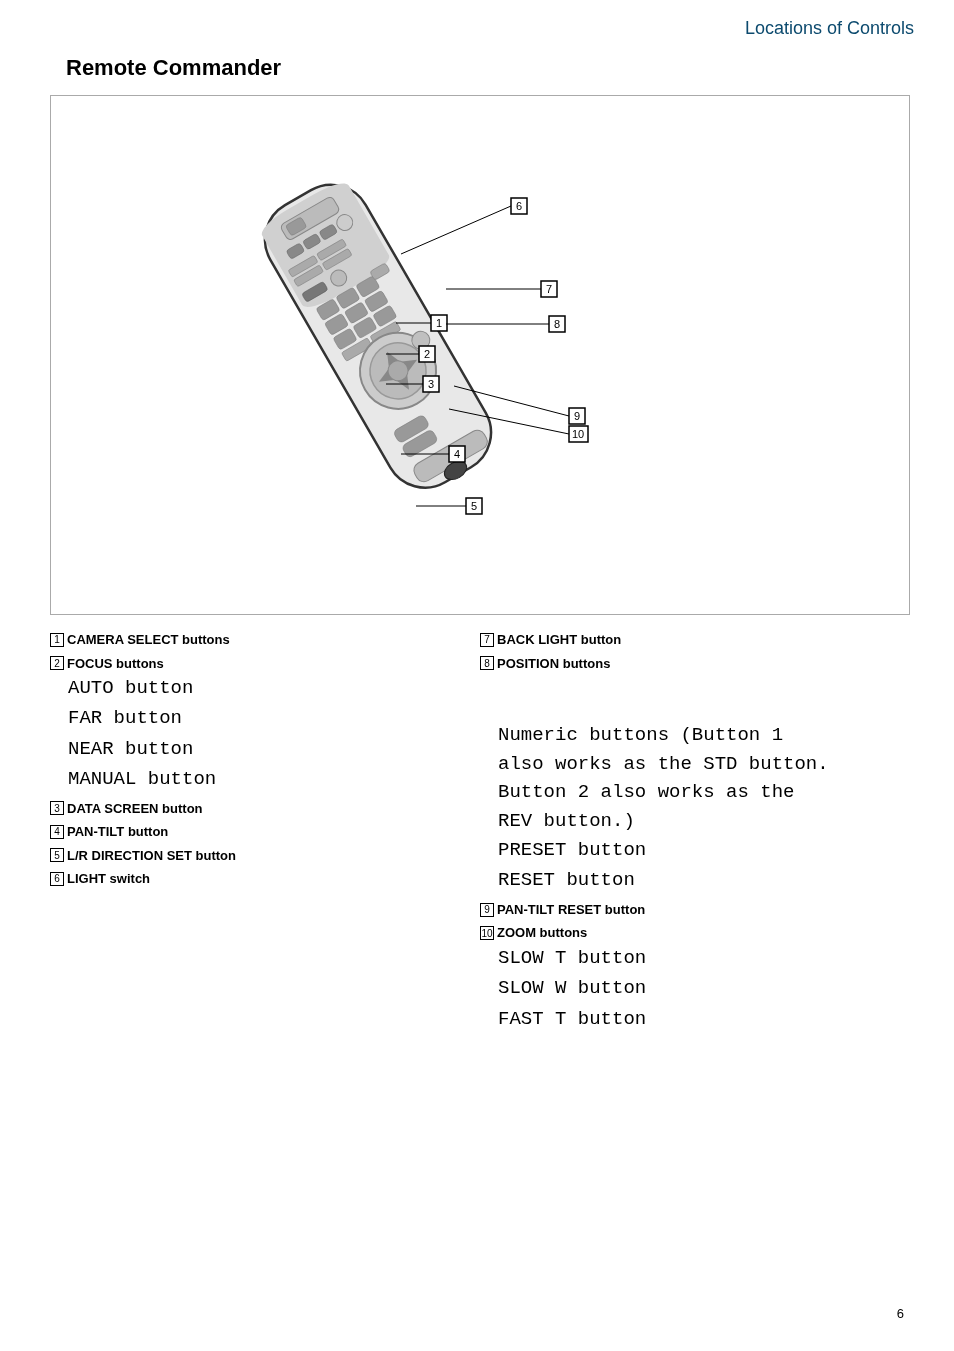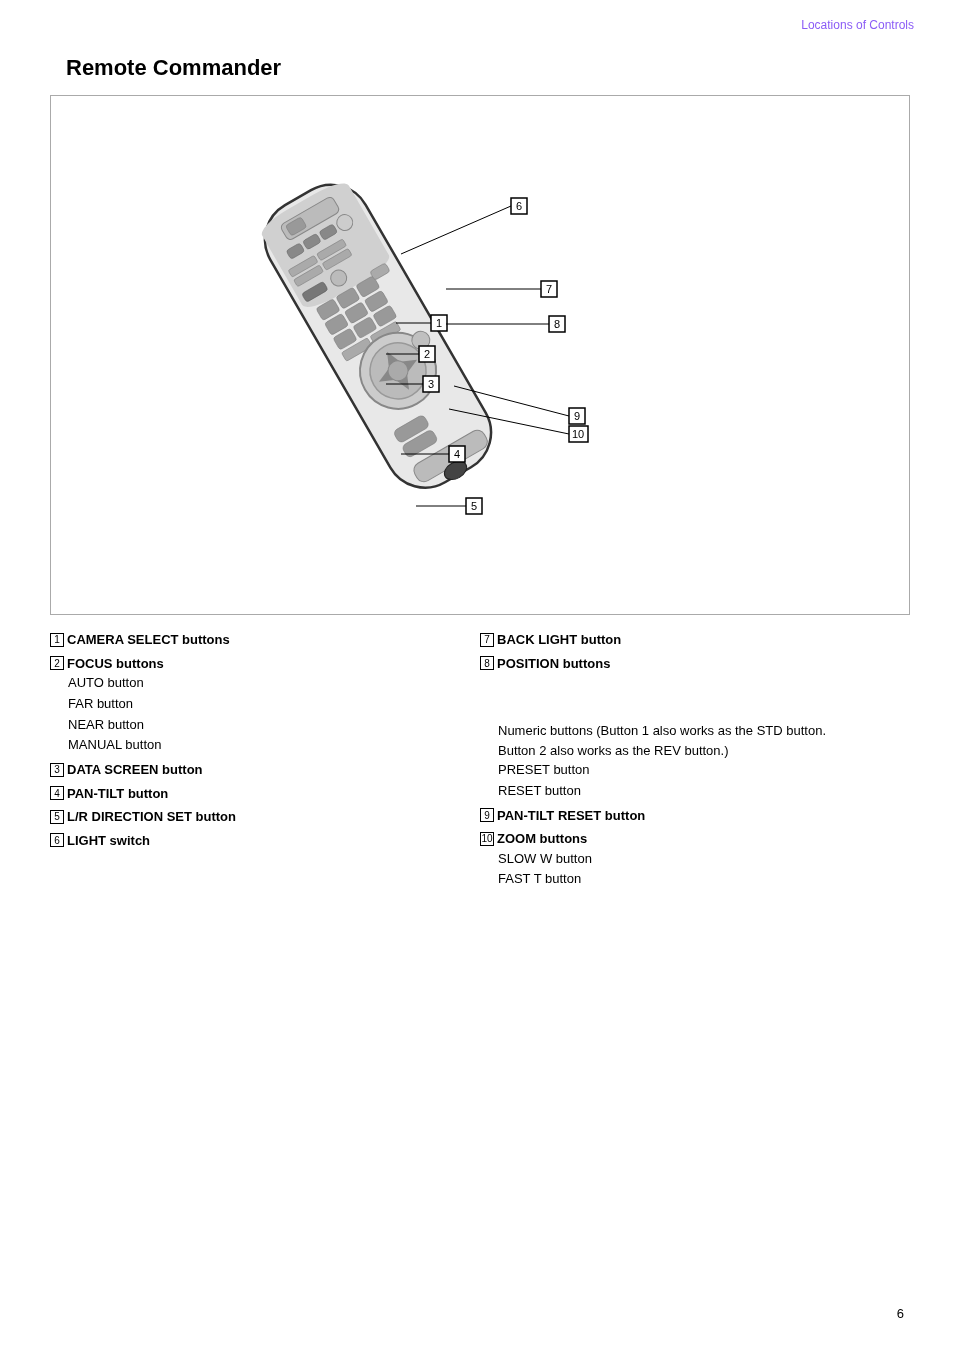--- a/index.html
+++ b/index.html
@@ -9,22 +9,22 @@
       background: #fff;
       font-family: Arial, Helvetica, sans-serif;
       font-size: 13px;
       color: #000;
       position: relative;
     }
     .page-header {
       position: absolute;
       top: 18px;
       right: 40px;
-      font-size: 12px;
-      color: #8b5cf6;
+      font-size: 18px;
+      color: #0c4a6e;
     }
     .page-title {
       position: absolute;
       top: 55px;
       left: 66px;
       font-size: 22px;
       font-weight: bold;
       color: #000;
     }
     .diagram-box {
@@ -67,22 +67,23 @@
     }
     .desc-item .item-title {
       display: flex;
       align-items: center;
       font-weight: bold;
       font-size: 13px;
     }
     .desc-item .item-sub {
       padding-left: 18px;
       font-weight: normal;
-      font-size: 13px;
+      font-size: 19px;
       line-height: 1.6;
+      font-family: Liberation Mono, monospace;
     }
     .page-number {
       position: absolute;
       bottom: 30px;
       right: 50px;
       font-size: 13px;
     }
   </style>
 </head>
 <body>
@@ -273,20 +274,21 @@
         <strong>PAN-TILT RESET button</strong>
       </div>
     </div>
 
     <div class="desc-item">
       <div class="item-title">
         <span class="label-num">10</span>
         <strong>ZOOM buttons</strong>
       </div>
       <div class="item-sub">
+        <div>SLOW T button</div>
         <div>SLOW W button</div>
         <div>FAST T button</div>
       </div>
     </div>
   </div>
 </div>
 
 <div class="page-number">6</div>
 
 </body></html>

